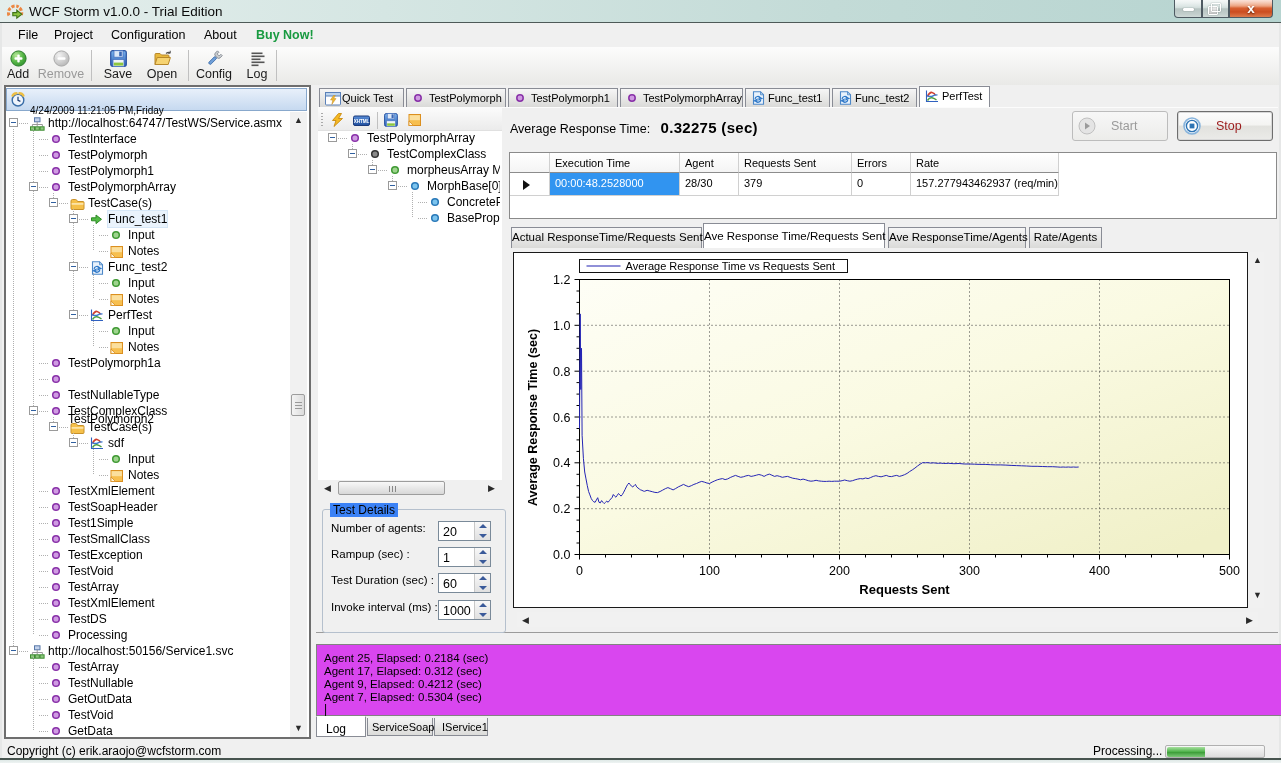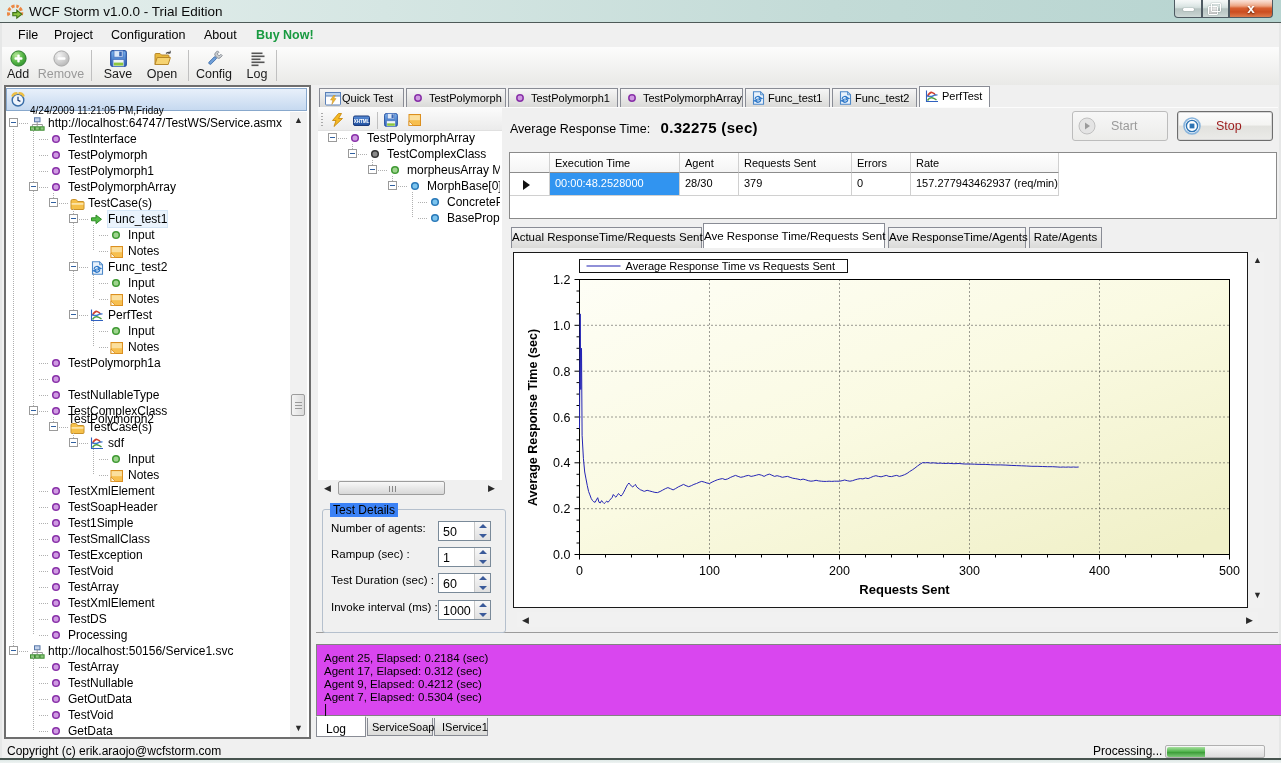--- a/index.html
+++ b/index.html
@@ -626,21 +626,21 @@
   <div class="sarrow" style="left:6px; top:4px;">◀</div>
   <div class="sthumbh" style="left:20px; top:1px; width:107px; height:14px;">
       <div style="position:absolute;left:50px;top:4px;width:1px;height:6px;background:#888;box-shadow:3px 0 0 #888, 6px 0 0 #888;"></div>
     </div>
   <div class="sarrow" style="right:7px; top:4px;">▶</div>
 </div>
 <div class="abs" id="testdetails">
   <span style="position:absolute; left:7px; top:-7px; background:#3b82f6; padding:0 3px; font-size:12px;">Test Details</span>
   <div class="lbl" style="top:12px;">Number of agents:</div>
   <div class="spinbox" style="left:115px; top:11px;">
-      <span class="val">50</span>
+      <span class="val">20</span>
       <span class="spinner">
         <i class="up"></i>
         <i class="dn"></i>
       </span>
     </div>
   <div class="lbl" style="top:38px;">Rampup (sec) :</div>
   <div class="spinbox" style="left:115px; top:37px;">
       <span class="val">1</span>
       <span class="spinner">
         <i class="up"></i>

